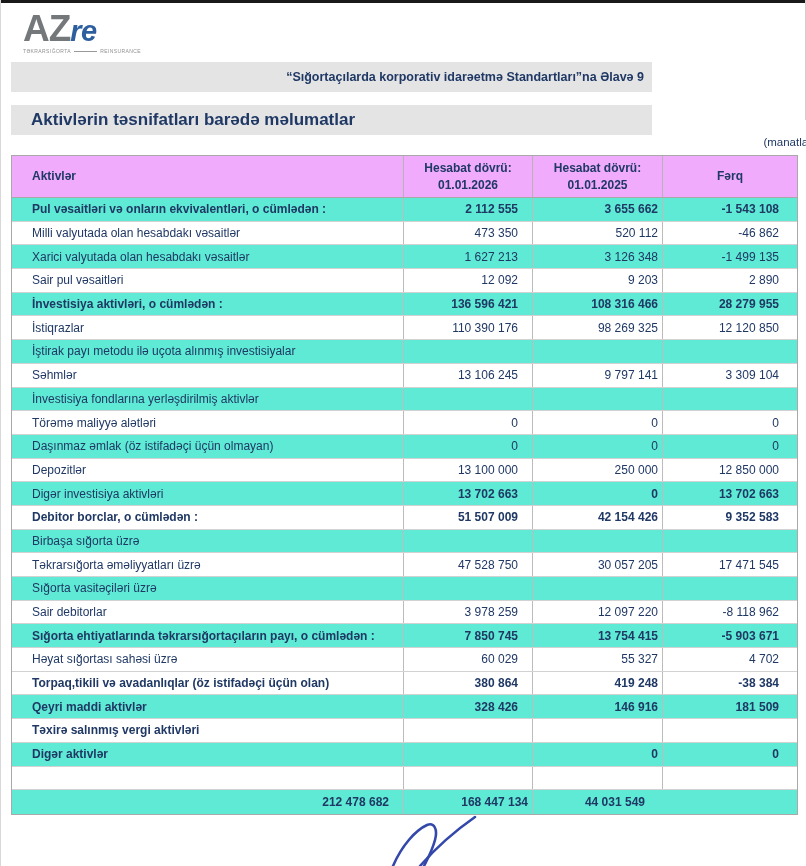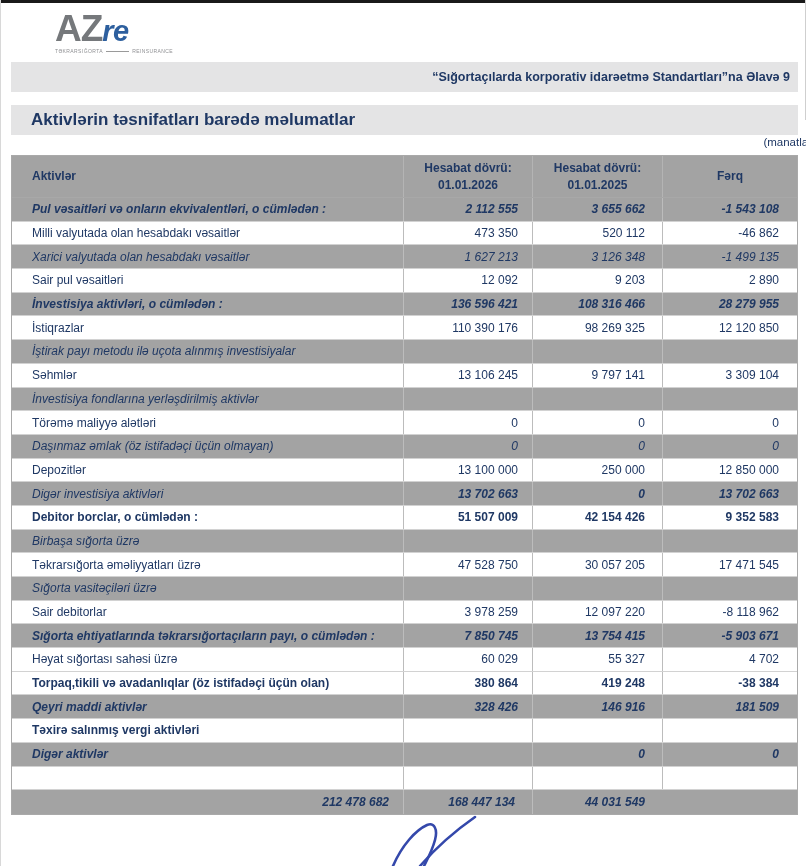--- a/index.html
+++ b/index.html
@@ -5,52 +5,52 @@
   html,body{margin:0;padding:0;background:#f2f2f2;}
   .page{
     position:relative;width:806px;height:866px;background:#ffffff;
     font-family:"Liberation Sans",sans-serif;color:#1f3864;overflow:hidden;
     border-left:1px solid #d8d8d8;box-sizing:border-box;
   }
   .top-line{position:absolute;left:0;top:0;width:806px;height:3px;background:#191919;}
   .right-edge{position:absolute;right:0;top:0;width:1px;height:120px;background:#cfcfcf;}
 
   
-  .logo{position:absolute;left:22px;top:10px;width:130px;margin-left:32px;}
+  .logo{position:absolute;left:22px;top:10px;width:130px;}
   .logo-word{line-height:1;white-space:nowrap;}
   .logo-az{font-size:37px;font-weight:800;color:#75787b;letter-spacing:-1px;}
   .logo-re{font-size:29px;font-weight:700;font-style:italic;color:#2d5f9e;letter-spacing:-0.5px;}
   .logo-tagline{display:flex;align-items:center;gap:3px;margin-top:1px;width:118px;}
   .logo-tagline span{font-size:5px;color:#8f9093;letter-spacing:0.4px;white-space:nowrap;}
   .logo-tagline i{flex:1;height:1px;background:#9a9a9a;}
 
-  .band{position:absolute;left:10px;width:787px;height:30px;background:#e4e4e5;display:flex;align-items:center;}
+  .band{position:absolute;left:10px;width:641px;height:30px;background:#e4e4e5;display:flex;align-items:center;}
   .band-note{top:62px;justify-content:flex-end;padding-right:8px;box-sizing:border-box;}
   .band-note .txt{font-size:12.5px;font-weight:700;color:#1f3864;}
   .band-title{top:105px;padding-left:20px;box-sizing:border-box;}
   .band-title .txt{font-size:17px;font-weight:700;color:#1f3864;}
 
   .manatla{position:absolute;left:26px;top:136px;width:787px;text-align:right;font-size:11.5px;color:#1f3864;padding-right:2px;box-sizing:border-box;}
 
   
   .table{
     position:absolute;left:10px;top:155px;width:787px;
     border:1px solid #a9a9a9;box-sizing:border-box;background:#ffffff;
   }
-  .thead{display:grid;grid-template-columns:392px 129px 130px 134px;height:42px;background:#a3a3a3;border-bottom:1px solid #a8a8a8;box-sizing:border-box;}
+  .thead{display:grid;grid-template-columns:392px 129px 130px 134px;height:42px;background:#f0abfc;border-bottom:1px solid #a8a8a8;box-sizing:border-box;}
   .thead .hcell{display:flex;flex-direction:column;align-items:center;justify-content:center;font-size:12px;font-weight:700;border-right:1px solid #b4b4b4;box-sizing:border-box;line-height:1.35;}
   .thead .hcell.first{align-items:flex-start;padding-left:20px;}
   .thead .hcell.last{border-right:none;}
   .trow{display:grid;grid-template-columns:392px 129px 130px 134px;height:23.7px;border-bottom:1px solid #d2d2d2;box-sizing:border-box;background:#ffffff;}
   .trow:last-child{border-bottom:none;}
-  .trow.shaded{background:#a3a3a3;font-style:italic;}
+  .trow.shaded{background:#5eead4;}
   .cell{display:flex;align-items:center;font-size:12px;box-sizing:border-box;border-right:1px solid #bcbcbc;overflow:hidden;white-space:nowrap;}
   .cell.c0{padding-left:20px;justify-content:flex-start;}
   .cell.c1{justify-content:flex-end;padding-right:14px;}
-  .cell.c2{justify-content:flex-end;padding-right:17px;}
+  .cell.c2{justify-content:flex-end;padding-right:4px;}
   .cell.c3{justify-content:flex-end;padding-right:18px;border-right:none;text-align:center;}
   .trow.bold .cell{font-weight:700;}
   .trow.vbold .cell.c1,.trow.vbold .cell.c2,.trow.vbold .cell.c3{font-weight:700;}
 
   .signature{position:absolute;left:0;top:0;width:806px;height:866px;pointer-events:none;z-index:6;}
 </style>
 </head>
 <body>
 
 <div class="page">

